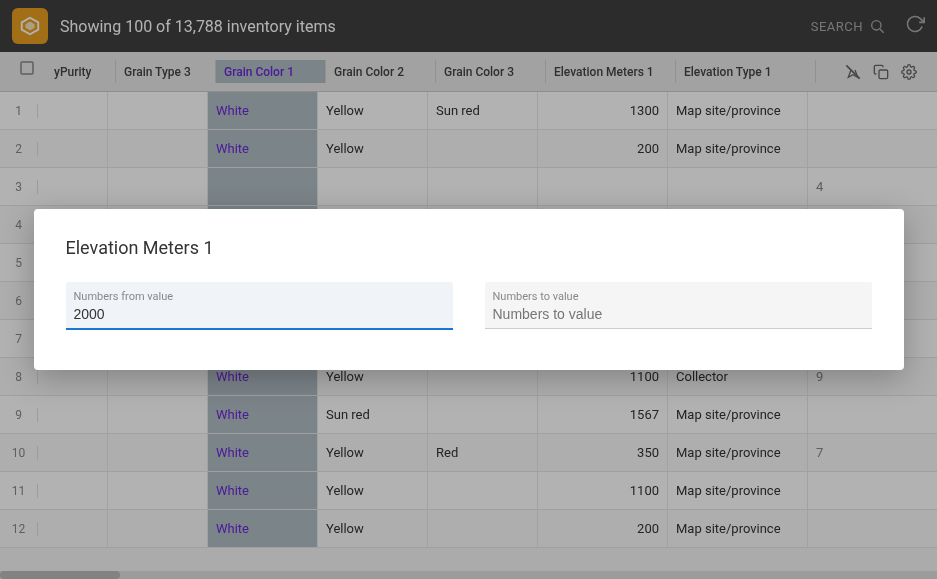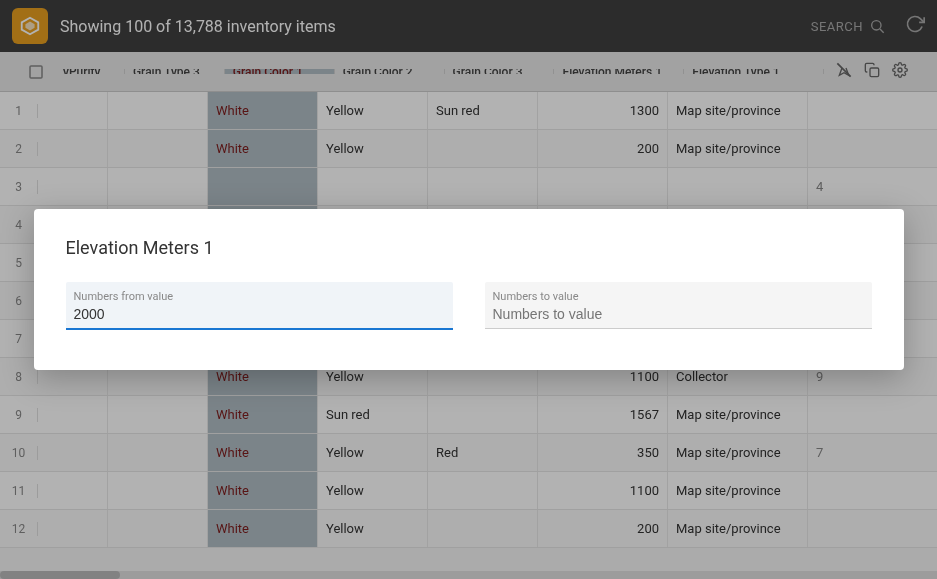--- a/index.html
+++ b/index.html
@@ -56,24 +56,24 @@
       color: #aaa;
       margin-left: 8px;
       font-size: 18px;
       cursor: pointer;
     }
 
     
     .col-headers {
       background: #e8e8e8;
       display: flex;
-      align-items: center;
+      align-items: flex-start;
       height: 40px;
       border-bottom: 1px solid #ccc;
-      padding: 17px;
+      padding: 8px;
       position: relative;
     }
     .col-header-checkbox {
       width: 38px;
       display: flex;
       align-items: center;
       justify-content: center;
       flex-shrink: 0;
     }
     .col-cell {
@@ -83,21 +83,21 @@
       height: 100%;
       border-right: 1px solid #d0d0d0;
       font-size: 12px;
       font-weight: 500;
       color: #444;
       overflow: hidden;
       white-space: nowrap;
     }
     .col-ypurity { width: 70px; }
     .col-grain-type3 { width: 100px; }
-    .col-grain-color1 { width: 110px; background: #b0bec5; color: #7f1d1d; }
+    .col-grain-color1 { width: 110px; background: #b0bec5; color: #6d28d9; }
     .col-grain-color2 { width: 110px; }
     .col-grain-color3 { width: 110px; }
     .col-elevation1 { width: 130px; }
     .col-elevation-type1 { width: 140px; }
     .col-actions {
       display: flex;
       align-items: center;
       gap: 4px;
       padding: 0 8px;
       margin-left: auto;

